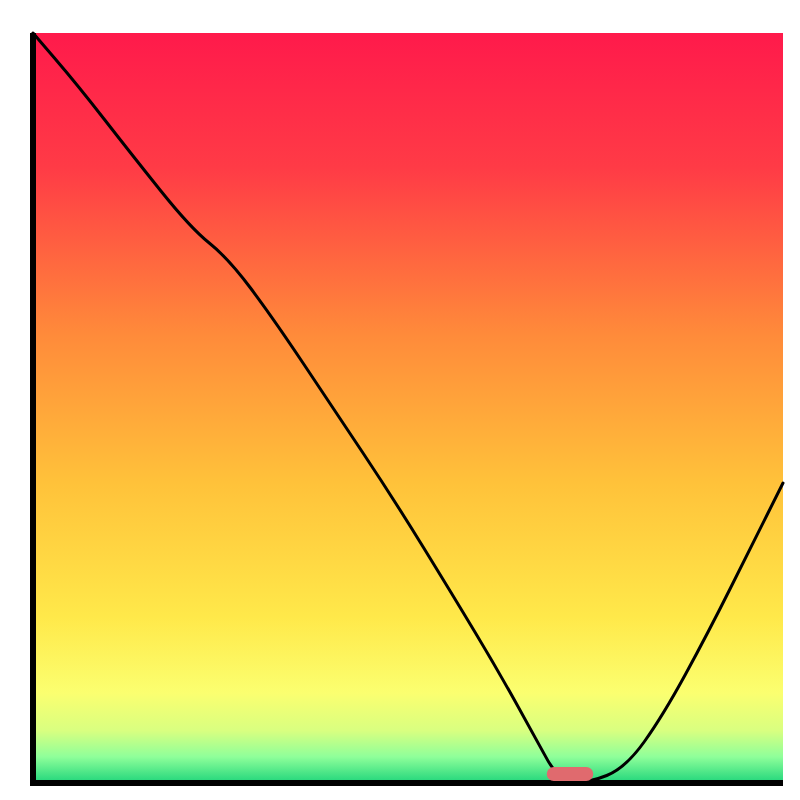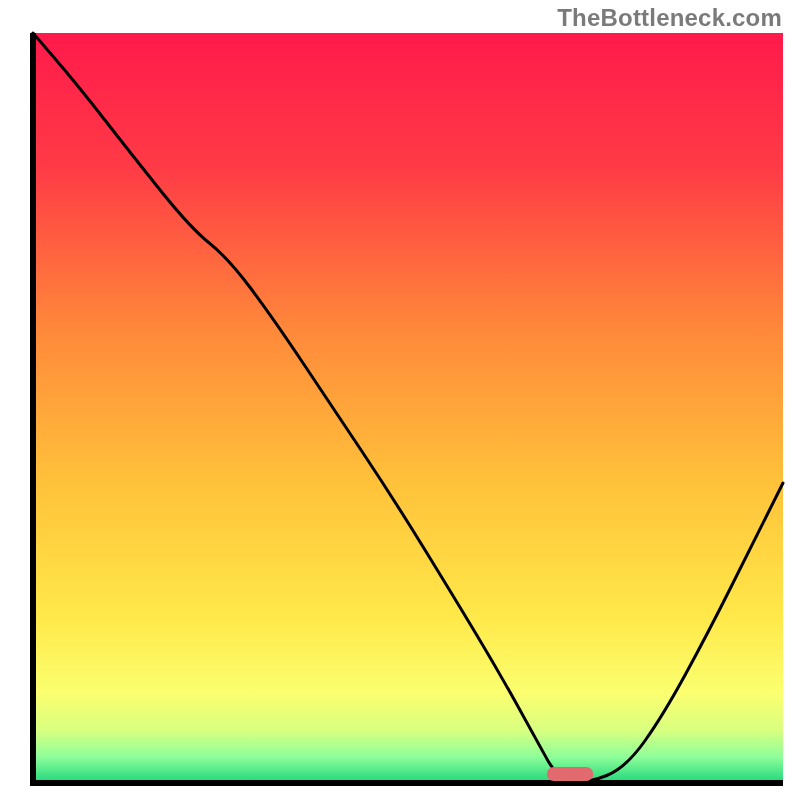--- a/index.html
+++ b/index.html
@@ -38,21 +38,20 @@
     stroke-linecap: round;
   }
   .marker {
     stroke: none;
   }
 </style>
 </head>
 <body>
 <div class="wrap">
 
-  <div class="attrib">TheBottleneck.com</div>
 
   <svg width="800" height="800" viewBox="0 0 800 800">
     <defs>
       <linearGradient id="bg-grad" x1="0" y1="0" x2="0" y2="1">
 
       <stop offset="0%" stop-color="#ff1a4b"></stop>
           <stop offset="18%" stop-color="#ff3b46"></stop>
           <stop offset="40%" stop-color="#ff8a3a"></stop>
           <stop offset="60%" stop-color="#ffc23a"></stop>
           <stop offset="78%" stop-color="#ffe94a"></stop>

